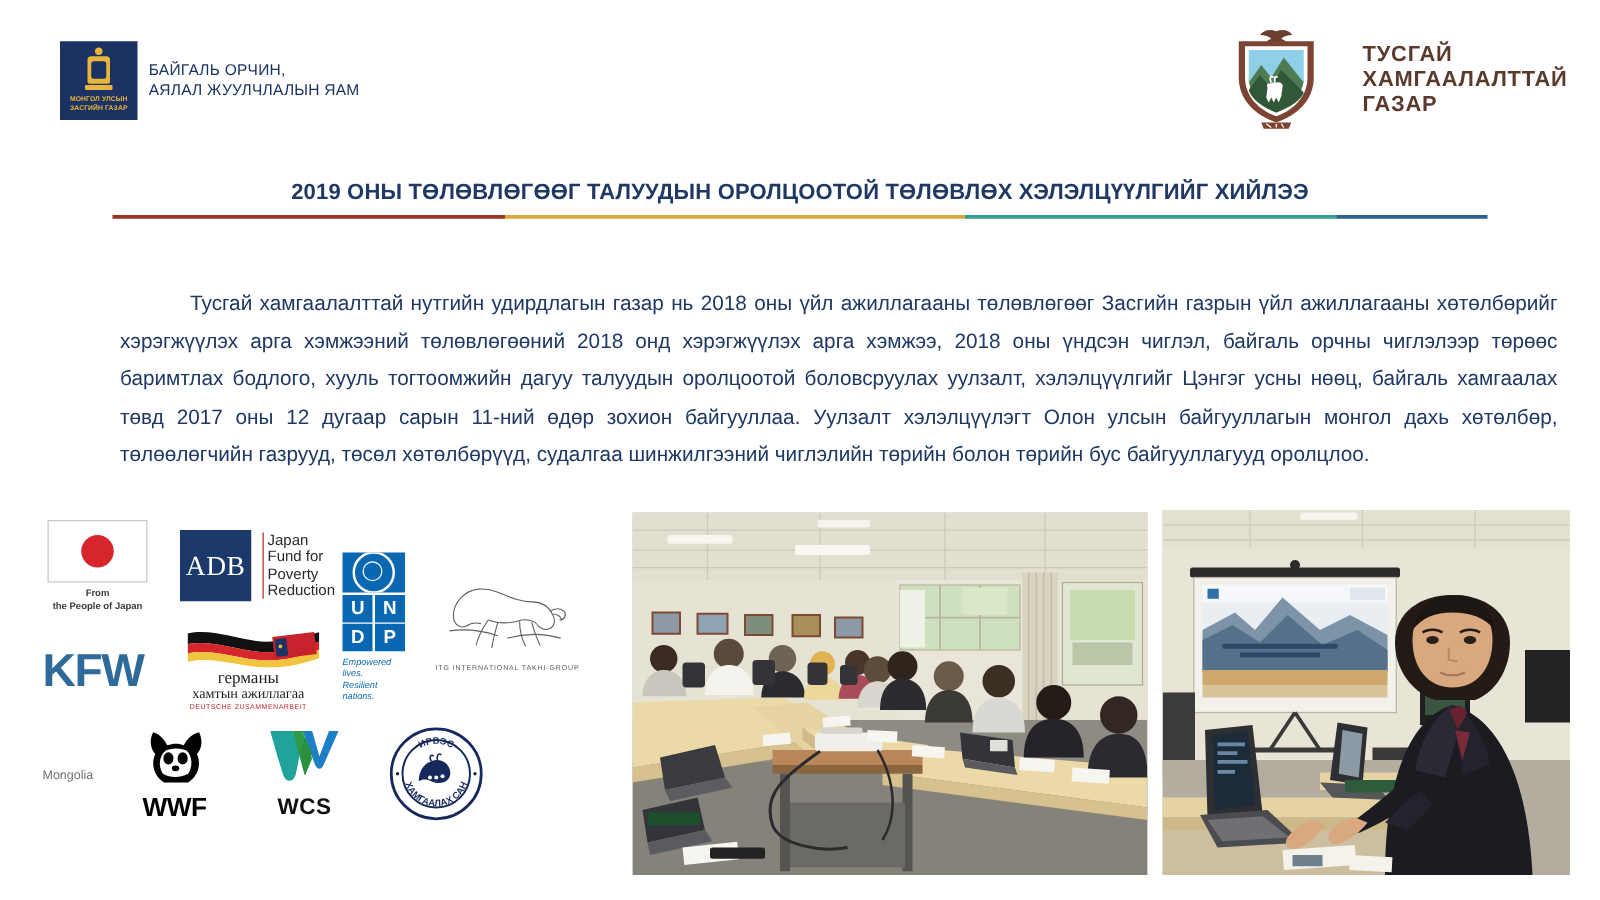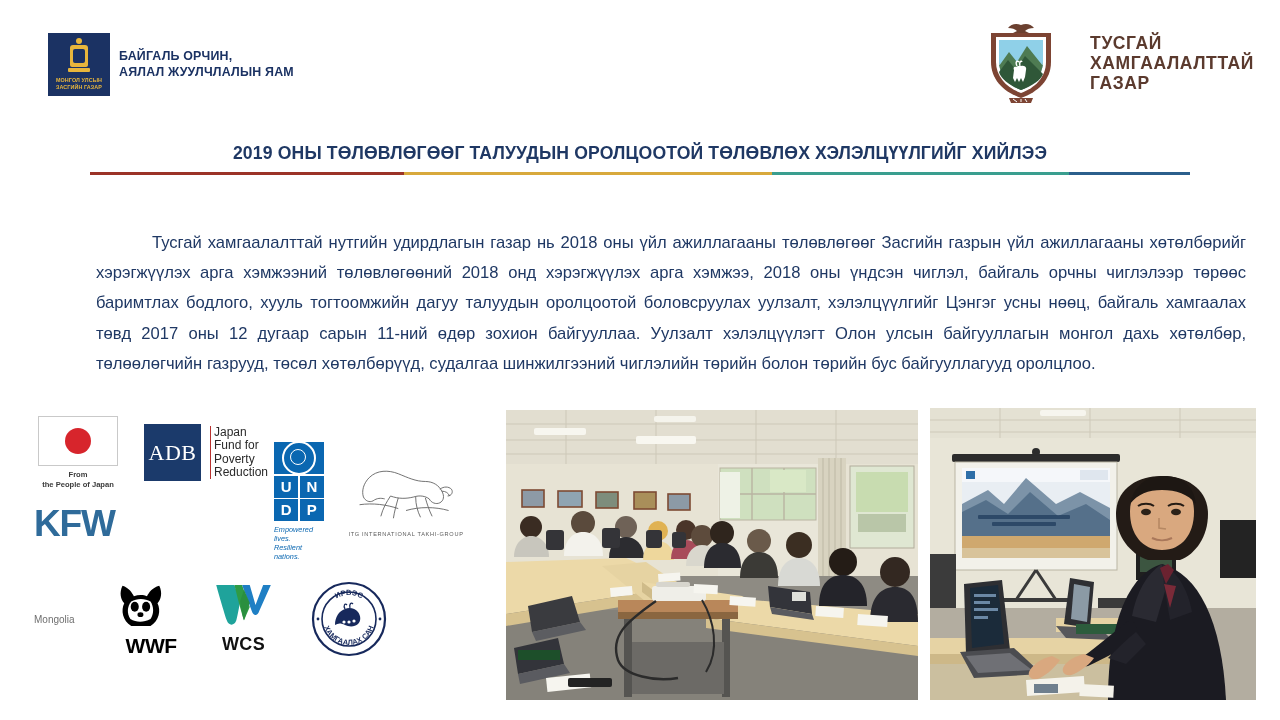--- a/index.html
+++ b/index.html
@@ -80,21 +80,21 @@
     left: 0; right: 0; bottom: 5px;
     text-align: center;
     color: #e8b63c;
     font-size: 5.4px;
     font-weight: bold;
     line-height: 7px;
     letter-spacing: 0.1px;
   }
   .ministry-name {
     font-size: 12.4px;
-    font-weight: bold;
+    font-weight: normal;
     color: #1b3263;
     line-height: 15.5px;
     letter-spacing: 0.2px;
     white-space: pre-line;
   }
 
   .tkhg-logo {
     position: absolute;
     right: 26px; top: 22px;
     display: flex;
@@ -308,21 +308,20 @@
 
   
   .wwf { width: 74px; text-align: center; }
   .wwf-word {
     font-size: 21px;
     font-weight: bold;
     letter-spacing: -0.5px;
     color: #000000;
     line-height: 22px;
     margin-top: 1px;
-    text-align: right;
   }
 
   
   .wcs { width: 78px; text-align: center; }
   .wcs-word {
     font-size: 18px;
     font-weight: bold;
     color: #111111;
     letter-spacing: 0.4px;
     margin-top: 2px;
@@ -457,20 +456,35 @@
             </g>
           </svg>
         </div>
         <div class="takhi-cap">ITG INTERNATIONAL TAKHI-GROUP</div>
       </div>
     </div>
 
     <div class="prow prow-2">
       <div class="kfw">KFW</div>
 
+      <div class="gc">
+        <div class="gc-flags">
+          <svg viewBox="0 0 128 32" width="126" height="30" aria-hidden="true">
+            <path d="M12 3 C34 -2 58 10 80 10 C98 10 112 5 124 2 L124 10 C112 14 98 19 80 19 C58 19 34 8 12 12 Z" fill="#111111"></path>
+            <path d="M12 12 C34 8 58 19 80 19 C98 19 112 14 124 10 L124 17 C112 21 98 26 80 26 C58 26 34 15 12 20 Z" fill="#d7252c"></path>
+            <path d="M12 20 C34 15 58 26 80 26 C98 26 112 21 124 17 L124 24 C112 28 98 32 80 32 C58 32 34 22 12 27 Z" fill="#f0c43c"></path>
+            <rect x="84" y="6" width="36" height="19" fill="#c8232c" transform="rotate(-7 84 6)"></rect>
+            <rect x="86" y="8" width="10" height="15" fill="#1b3263" transform="rotate(-7 86 8)"></rect>
+            <circle cx="91" cy="14" r="1.6" fill="#e8b63c"></circle>
+          </svg>
+        </div>
+        <div class="gc-t1">германы</div>
+        <div class="gc-t2">хамтын ажиллагаа</div>
+        <div class="gc-t3">DEUTSCHE ZUSAMMENARBEIT</div>
+      </div>
     </div>
 
     <div class="prow prow-3">
 
       <div>
         <div class="tnc-mong">Mongolia</div>
       </div>
 
       <div class="wwf">
         <div>

